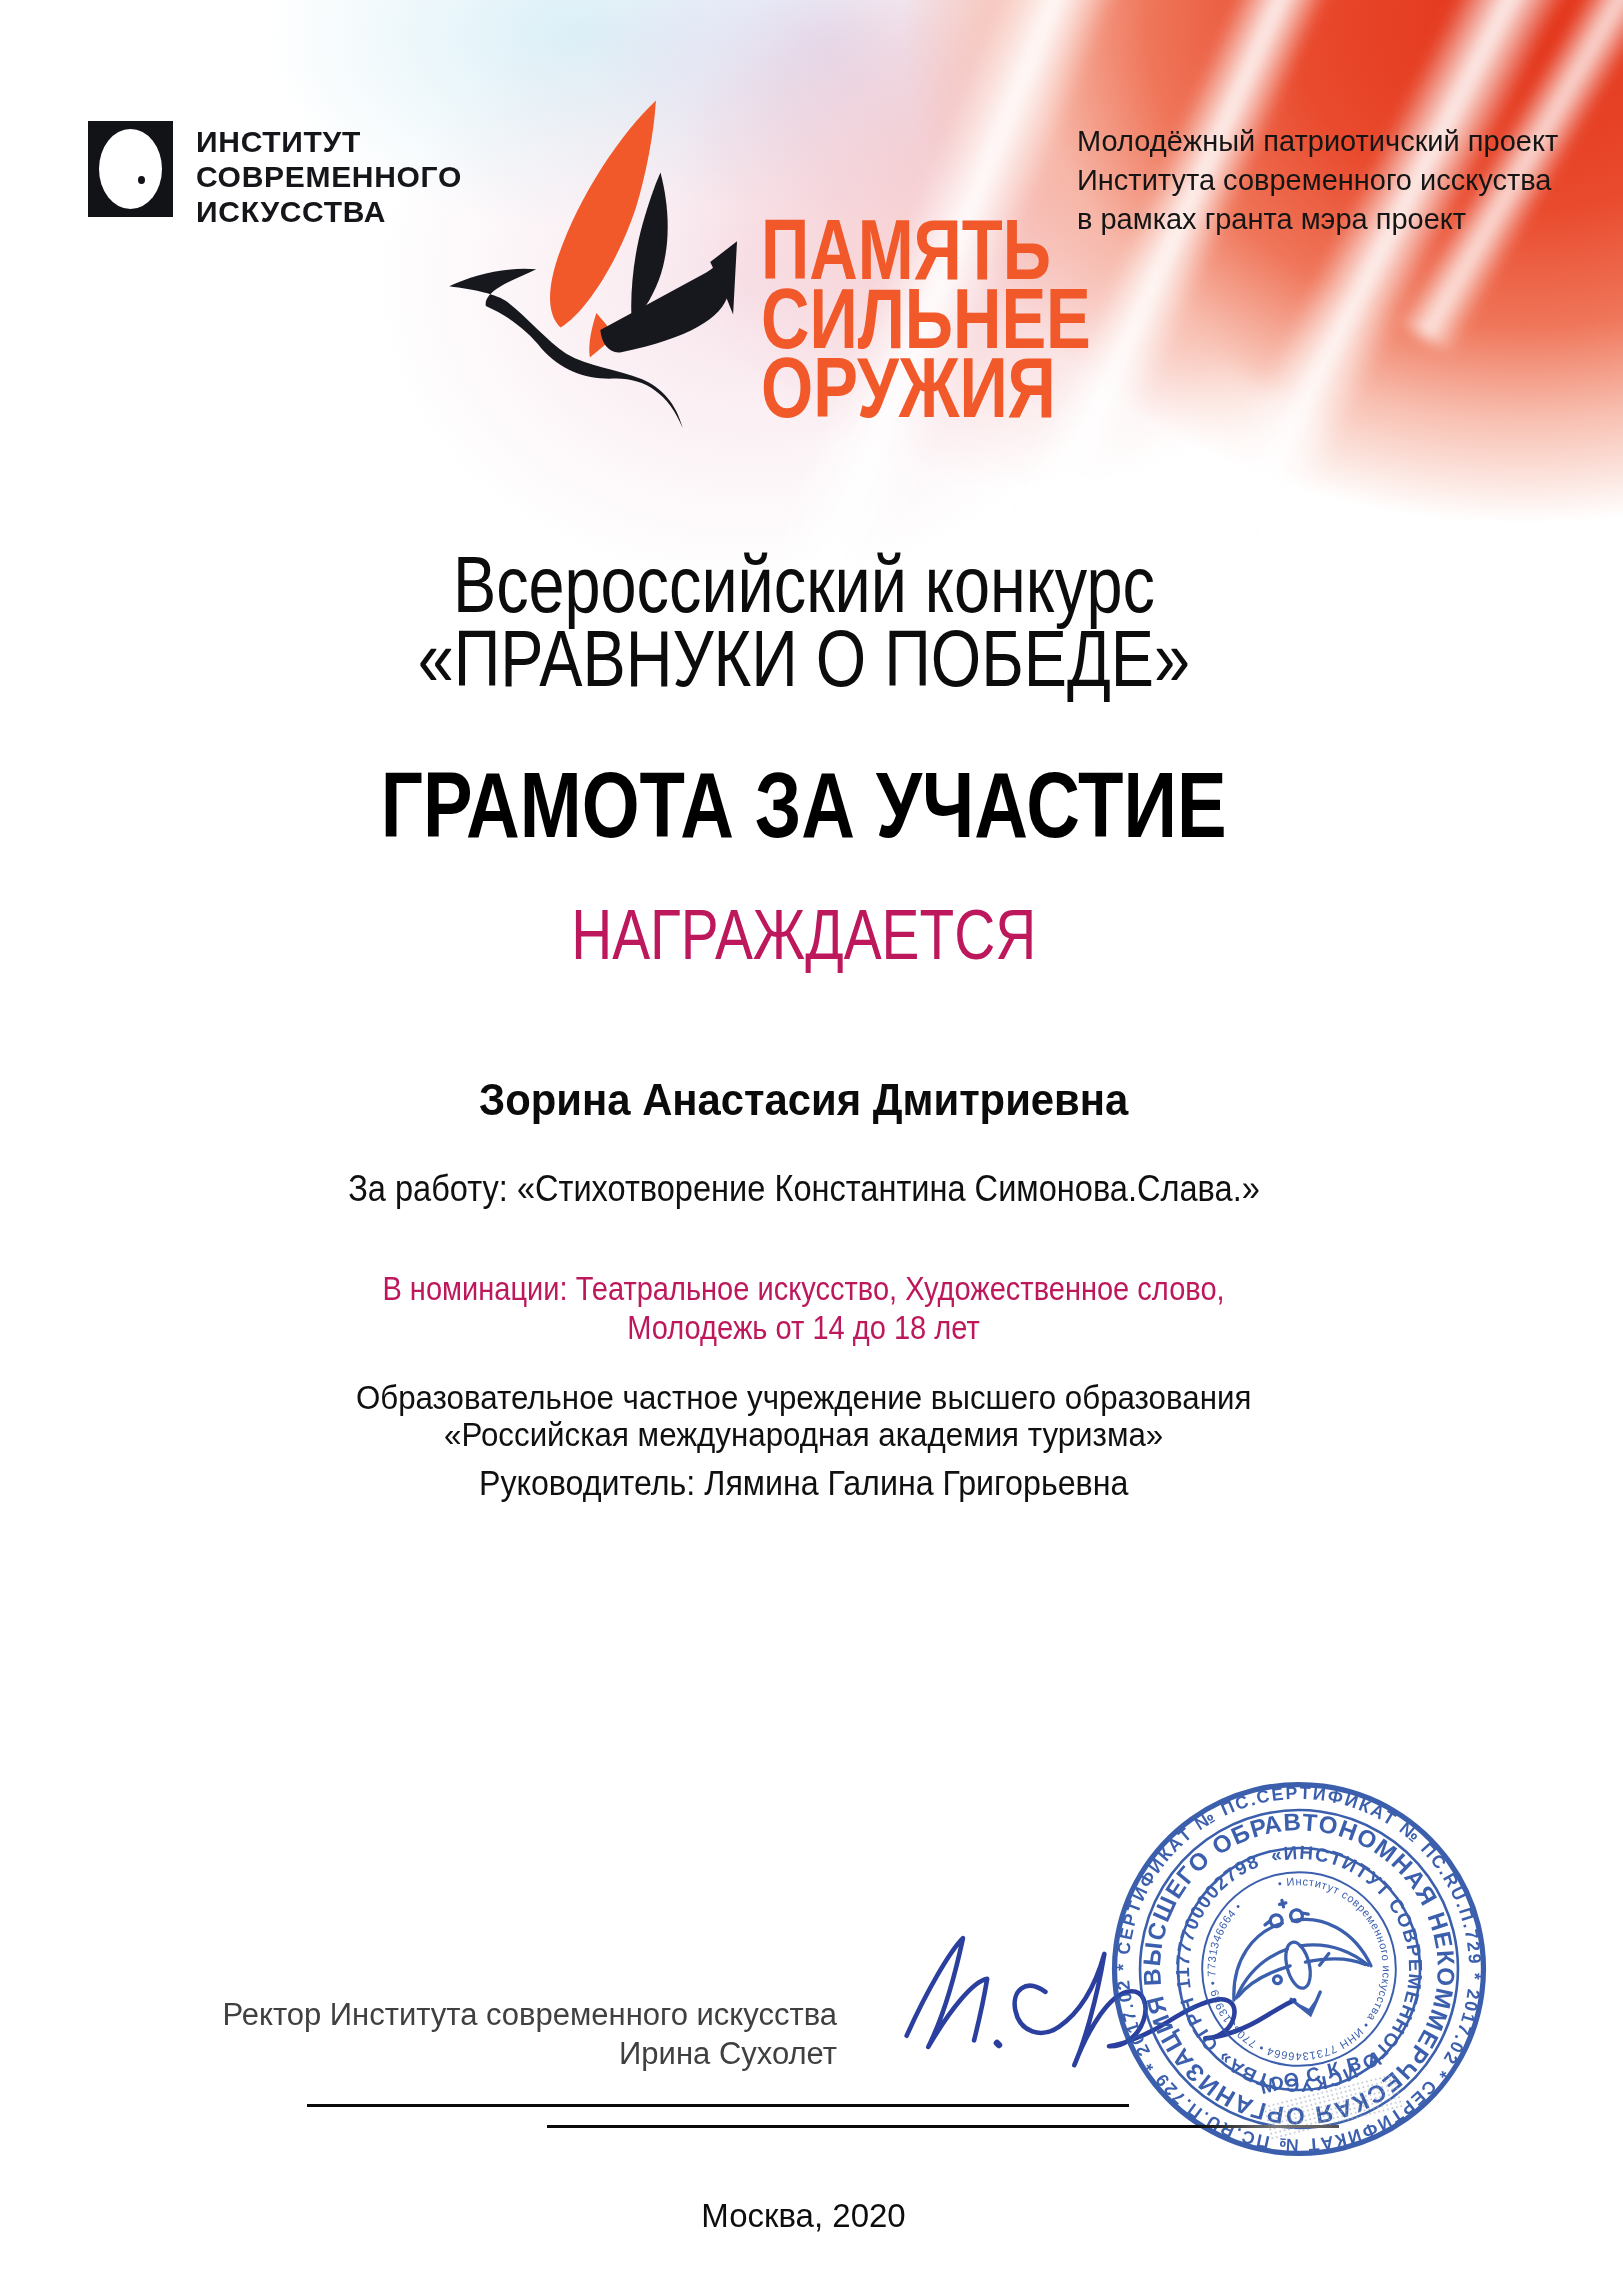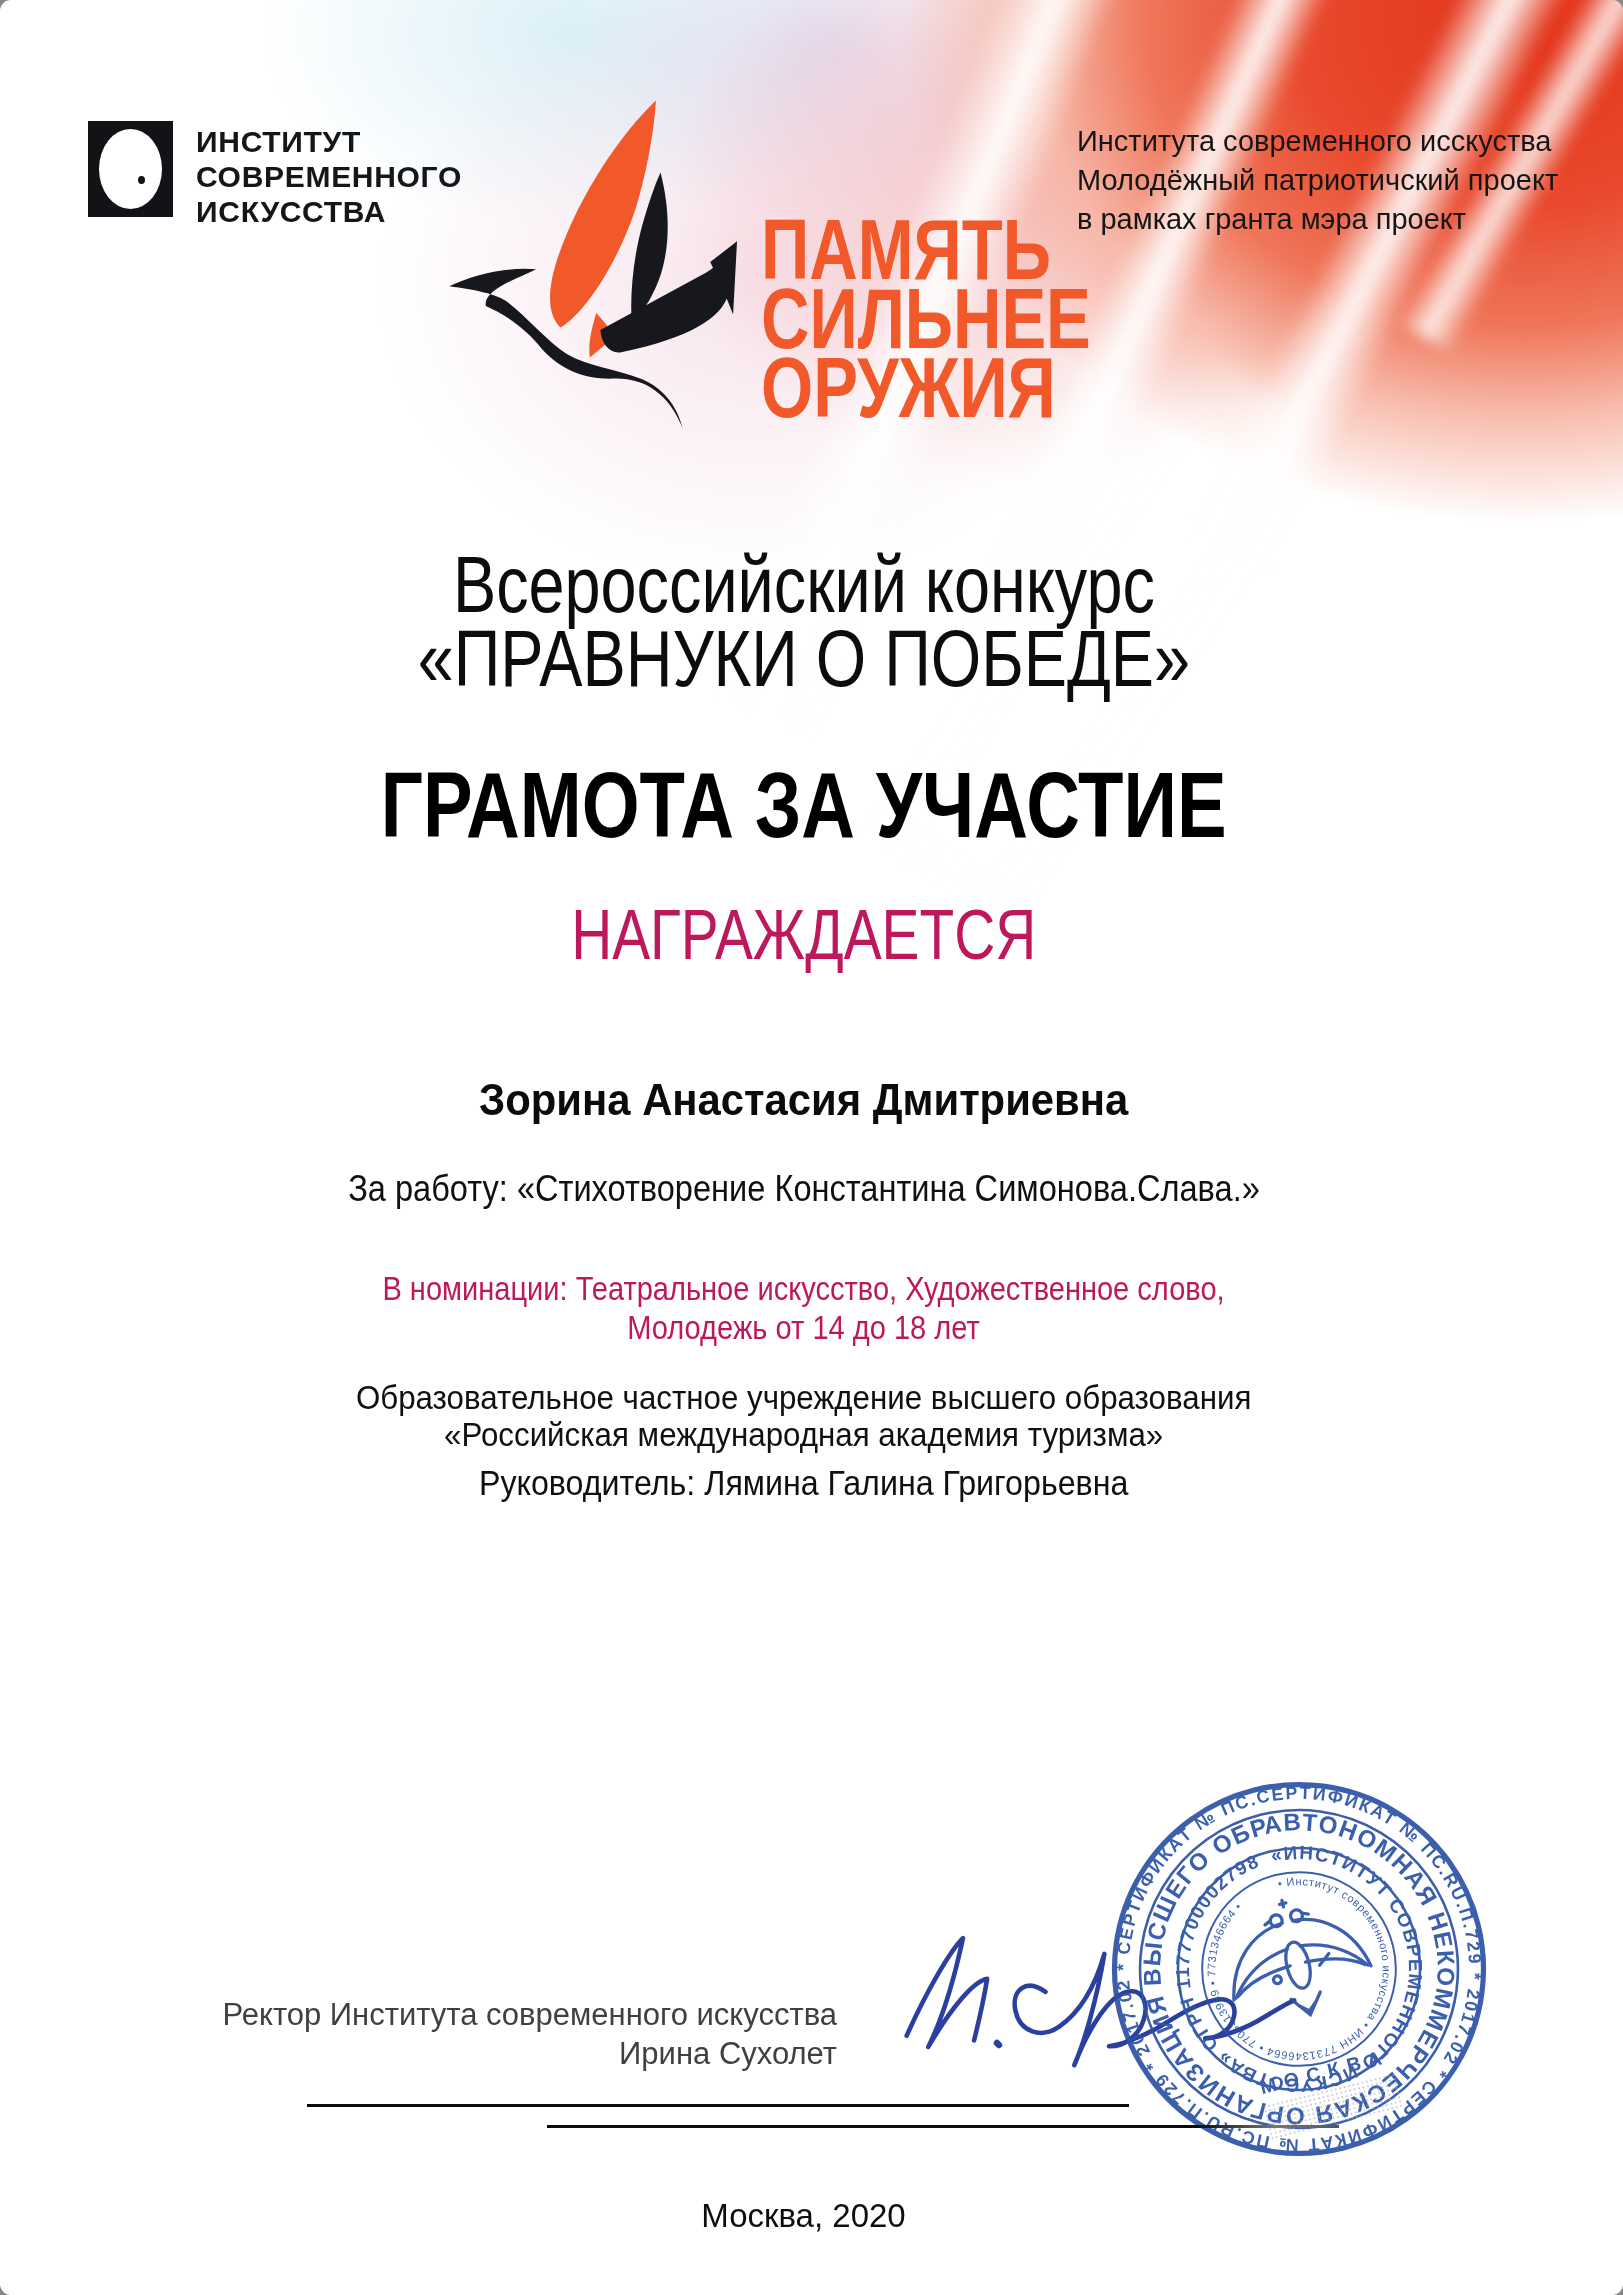--- a/index.html
+++ b/index.html
@@ -1,17 +1,17 @@
 <!DOCTYPE html>
 <html style="font-size:10.5px"><head>
 <meta charset="utf-8">
 <style>
   html,body{margin:0;padding:0;background:#888;}
   .page{position:relative;width:1623px;height:2295px;background:#ffffff;overflow:hidden;
-        font-family:"Liberation Sans", sans-serif;color:#101010;border-radius:11px;}
+        font-family:"Liberation Sans", sans-serif;color:#101010;}
   
   .bg-wash{position:absolute;inset:0;z-index:0;background:
     radial-gradient(818px 654px at 1524px 26px, #e23318 0%, #e94a2d 28%, #ef765a 46%, rgba(246,176,158,0.82) 60%, rgba(255,255,255,0) 76%),
     radial-gradient(497px 419px at 1021px 196px, rgba(238,130,130,0.42), rgba(255,255,255,0) 70%),
     radial-gradient(536px 432px at 752px 281px, rgba(238,195,212,0.45), rgba(255,255,255,0) 70%),
     radial-gradient(340px 262px at 824px 46px, rgba(212,206,238,0.55), rgba(255,255,255,0) 70%),
     radial-gradient(445px 281px at 576px 33px, rgba(196,230,242,0.62), rgba(255,255,255,0) 70%);}
   .streak{position:absolute;z-index:1;background:linear-gradient(90deg, rgba(255,255,255,0) 0%, rgba(255,255,255,0.95) 50%, rgba(255,255,255,0) 100%);filter:blur(6.5px);}
   .s1{left:870px;top:-105px;width:111px;height:850px;transform:rotate(22deg);}
   .s2{left:1112px;top:-111px;width:85px;height:785px;transform:rotate(24deg);}
@@ -77,22 +77,22 @@
         <div class="isi-dot"></div>
       </div>
     </div>
     <div class="abs isi-text">
       <div>ИНСТИТУТ</div>
       <div>СОВРЕМЕННОГО</div>
       <div>ИСКУССТВА</div>
     </div>
 
     <div class="abs note">
+      <div>Молодёжный патриотичский проект</div>
       <div>Института современного исскуства</div>
-      <div>Молодёжный патриотичский проект</div>
       <div>в рамках гранта мэра проект</div>
     </div>
 
     <svg class="abs" style="left:425px;top:97px;" width="314" height="357" viewBox="0 0 480 545">
       <path d="M353,5 C300,55 235,150 203,245 C188,290 185,330 207,352 C245,330 295,252 322,170 C338,118 350,55 353,5 Z" fill="#F1582A"></path>
       <path d="M360,115 C373,165 377,225 358,278 C345,312 330,333 316,342 C313,300 319,243 332,196 C341,164 351,135 360,115 Z" fill="#17181d"></path>
       <path d="M262,330 C254,355 249,378 252,398 L290,366 C281,352 271,340 262,330 Z" fill="#F1582A"></path>
       <path d="M268,356 L430,268 C443,260 452,250 456,240 L464,300 C454,338 404,368 300,390 C283,393 270,378 268,356 Z" fill="#17181d"></path>
       <path d="M436,252 L477,220 L471,332 C459,302 448,276 436,252 Z" fill="#17181d"></path>
       <path d="M37,289 C75,271 125,259 170,263 C152,272 130,280 114,290 C99,299 91,309 93,319

